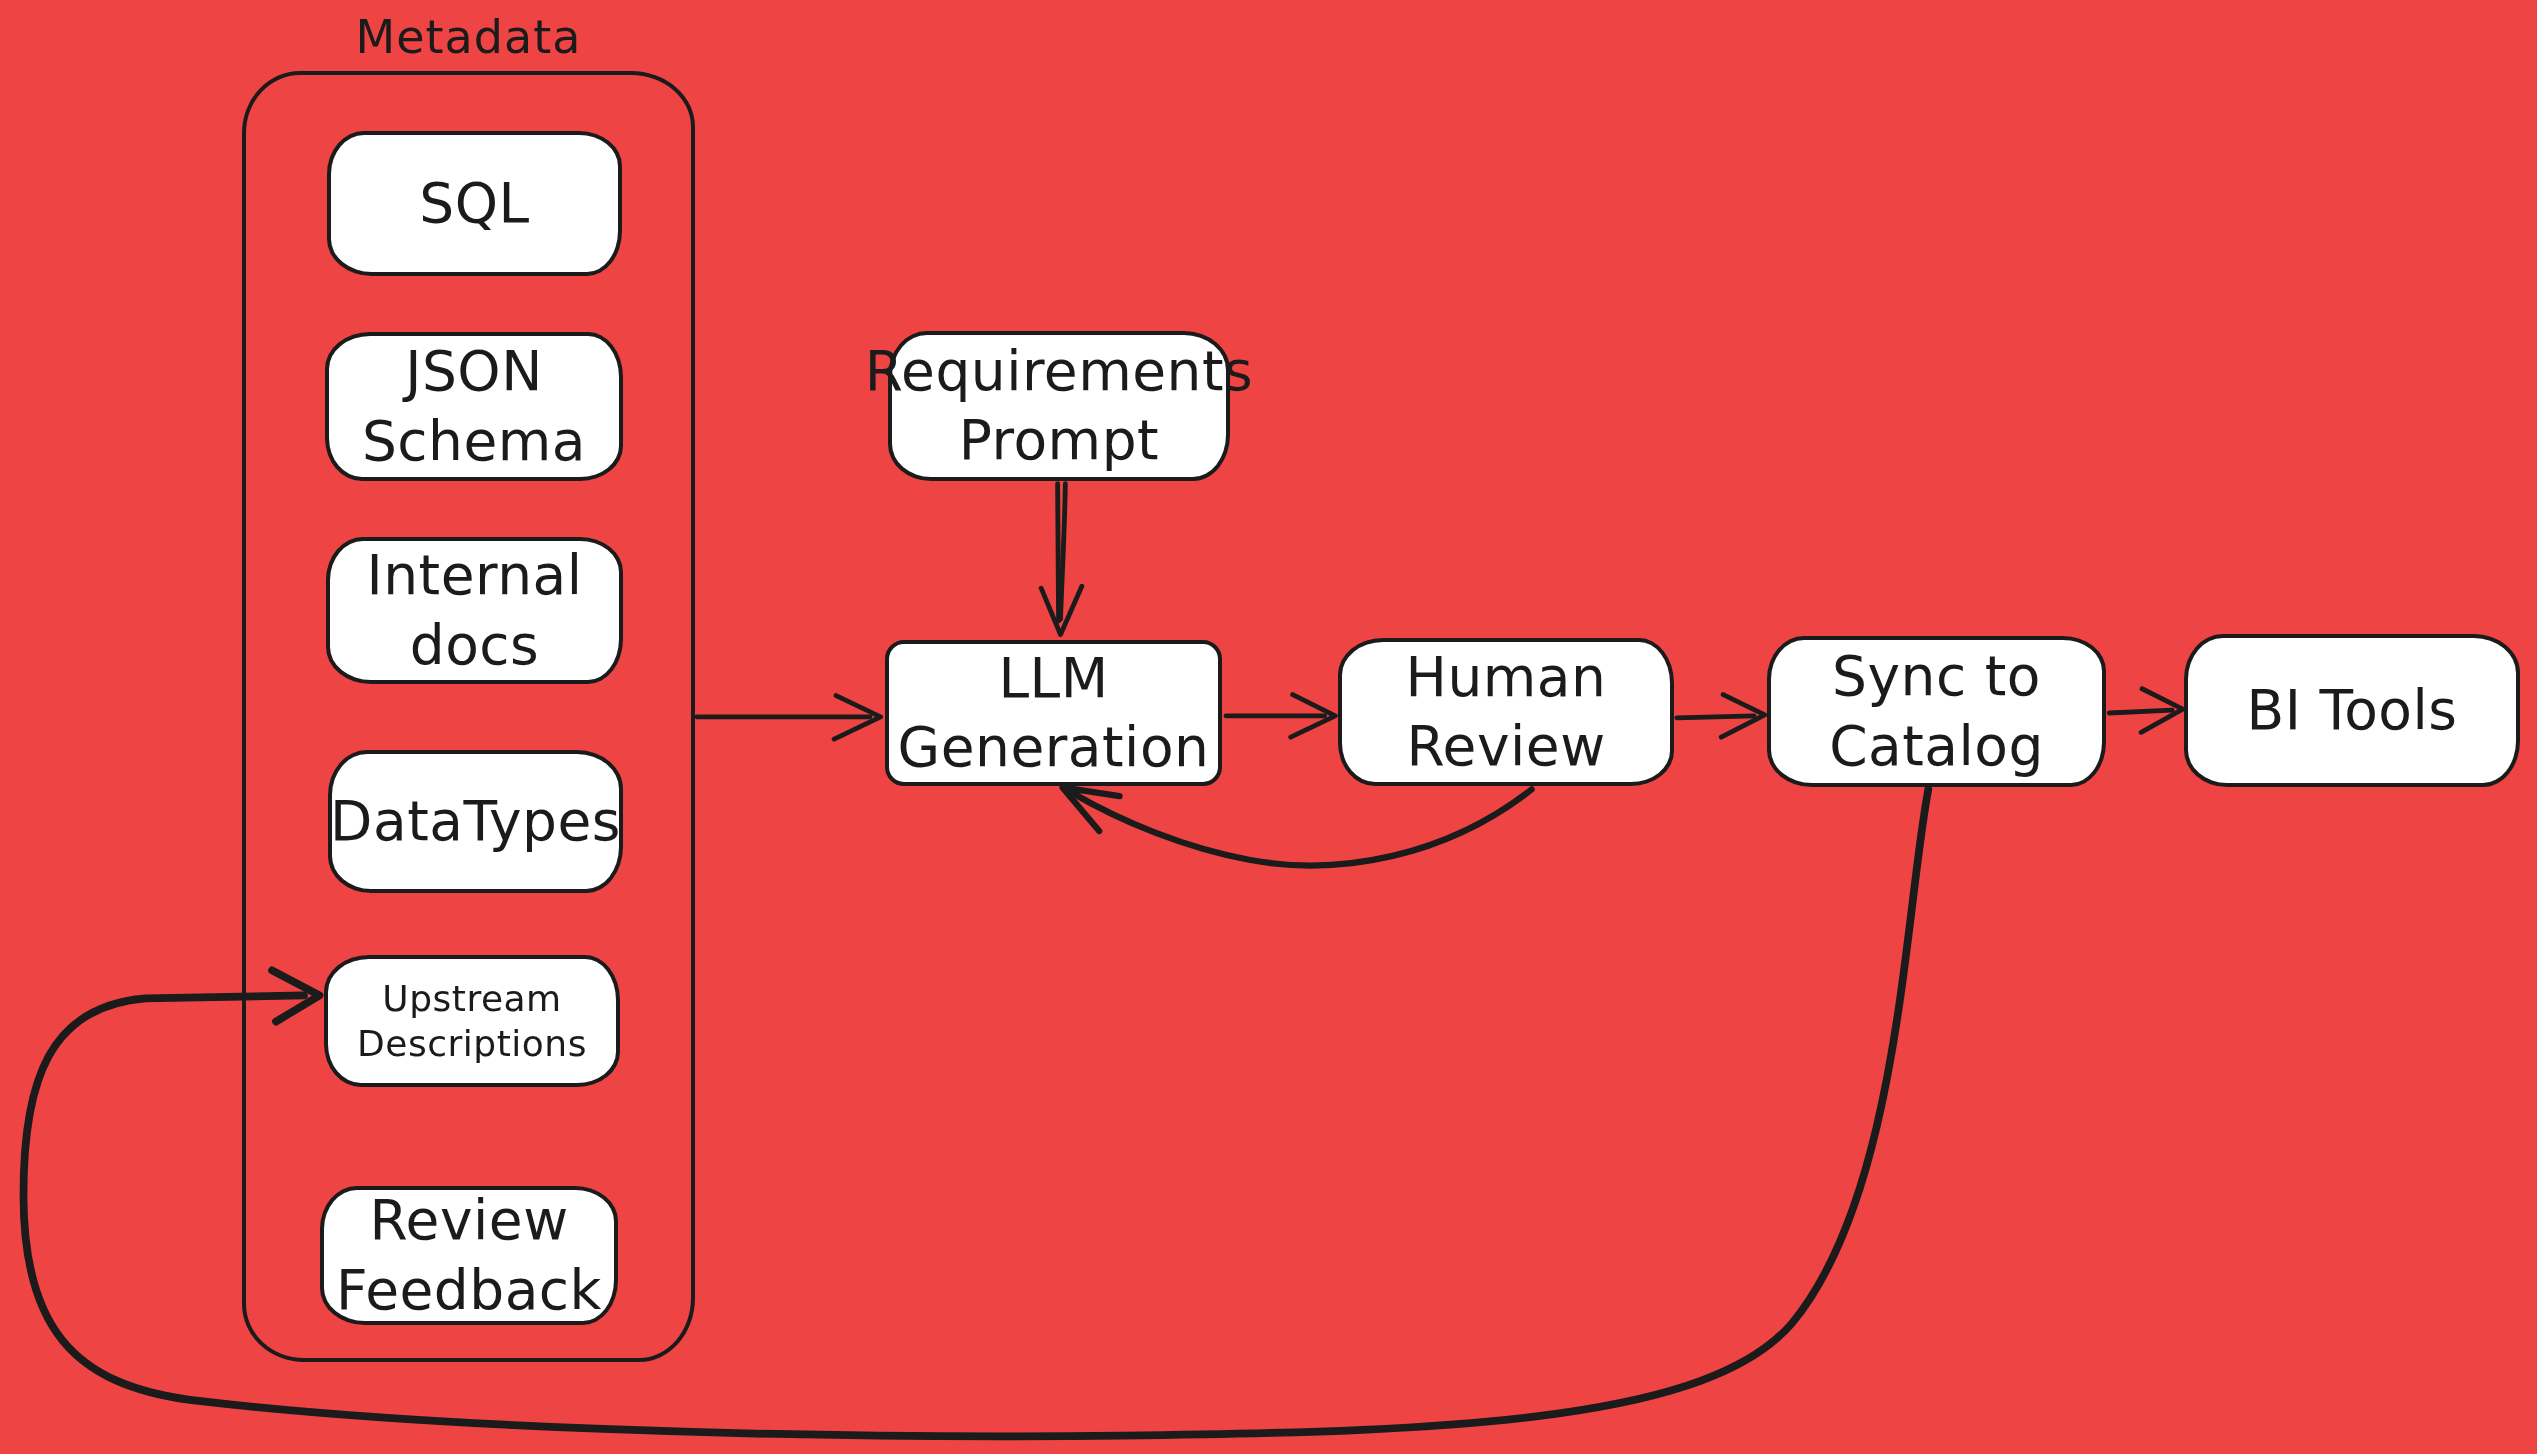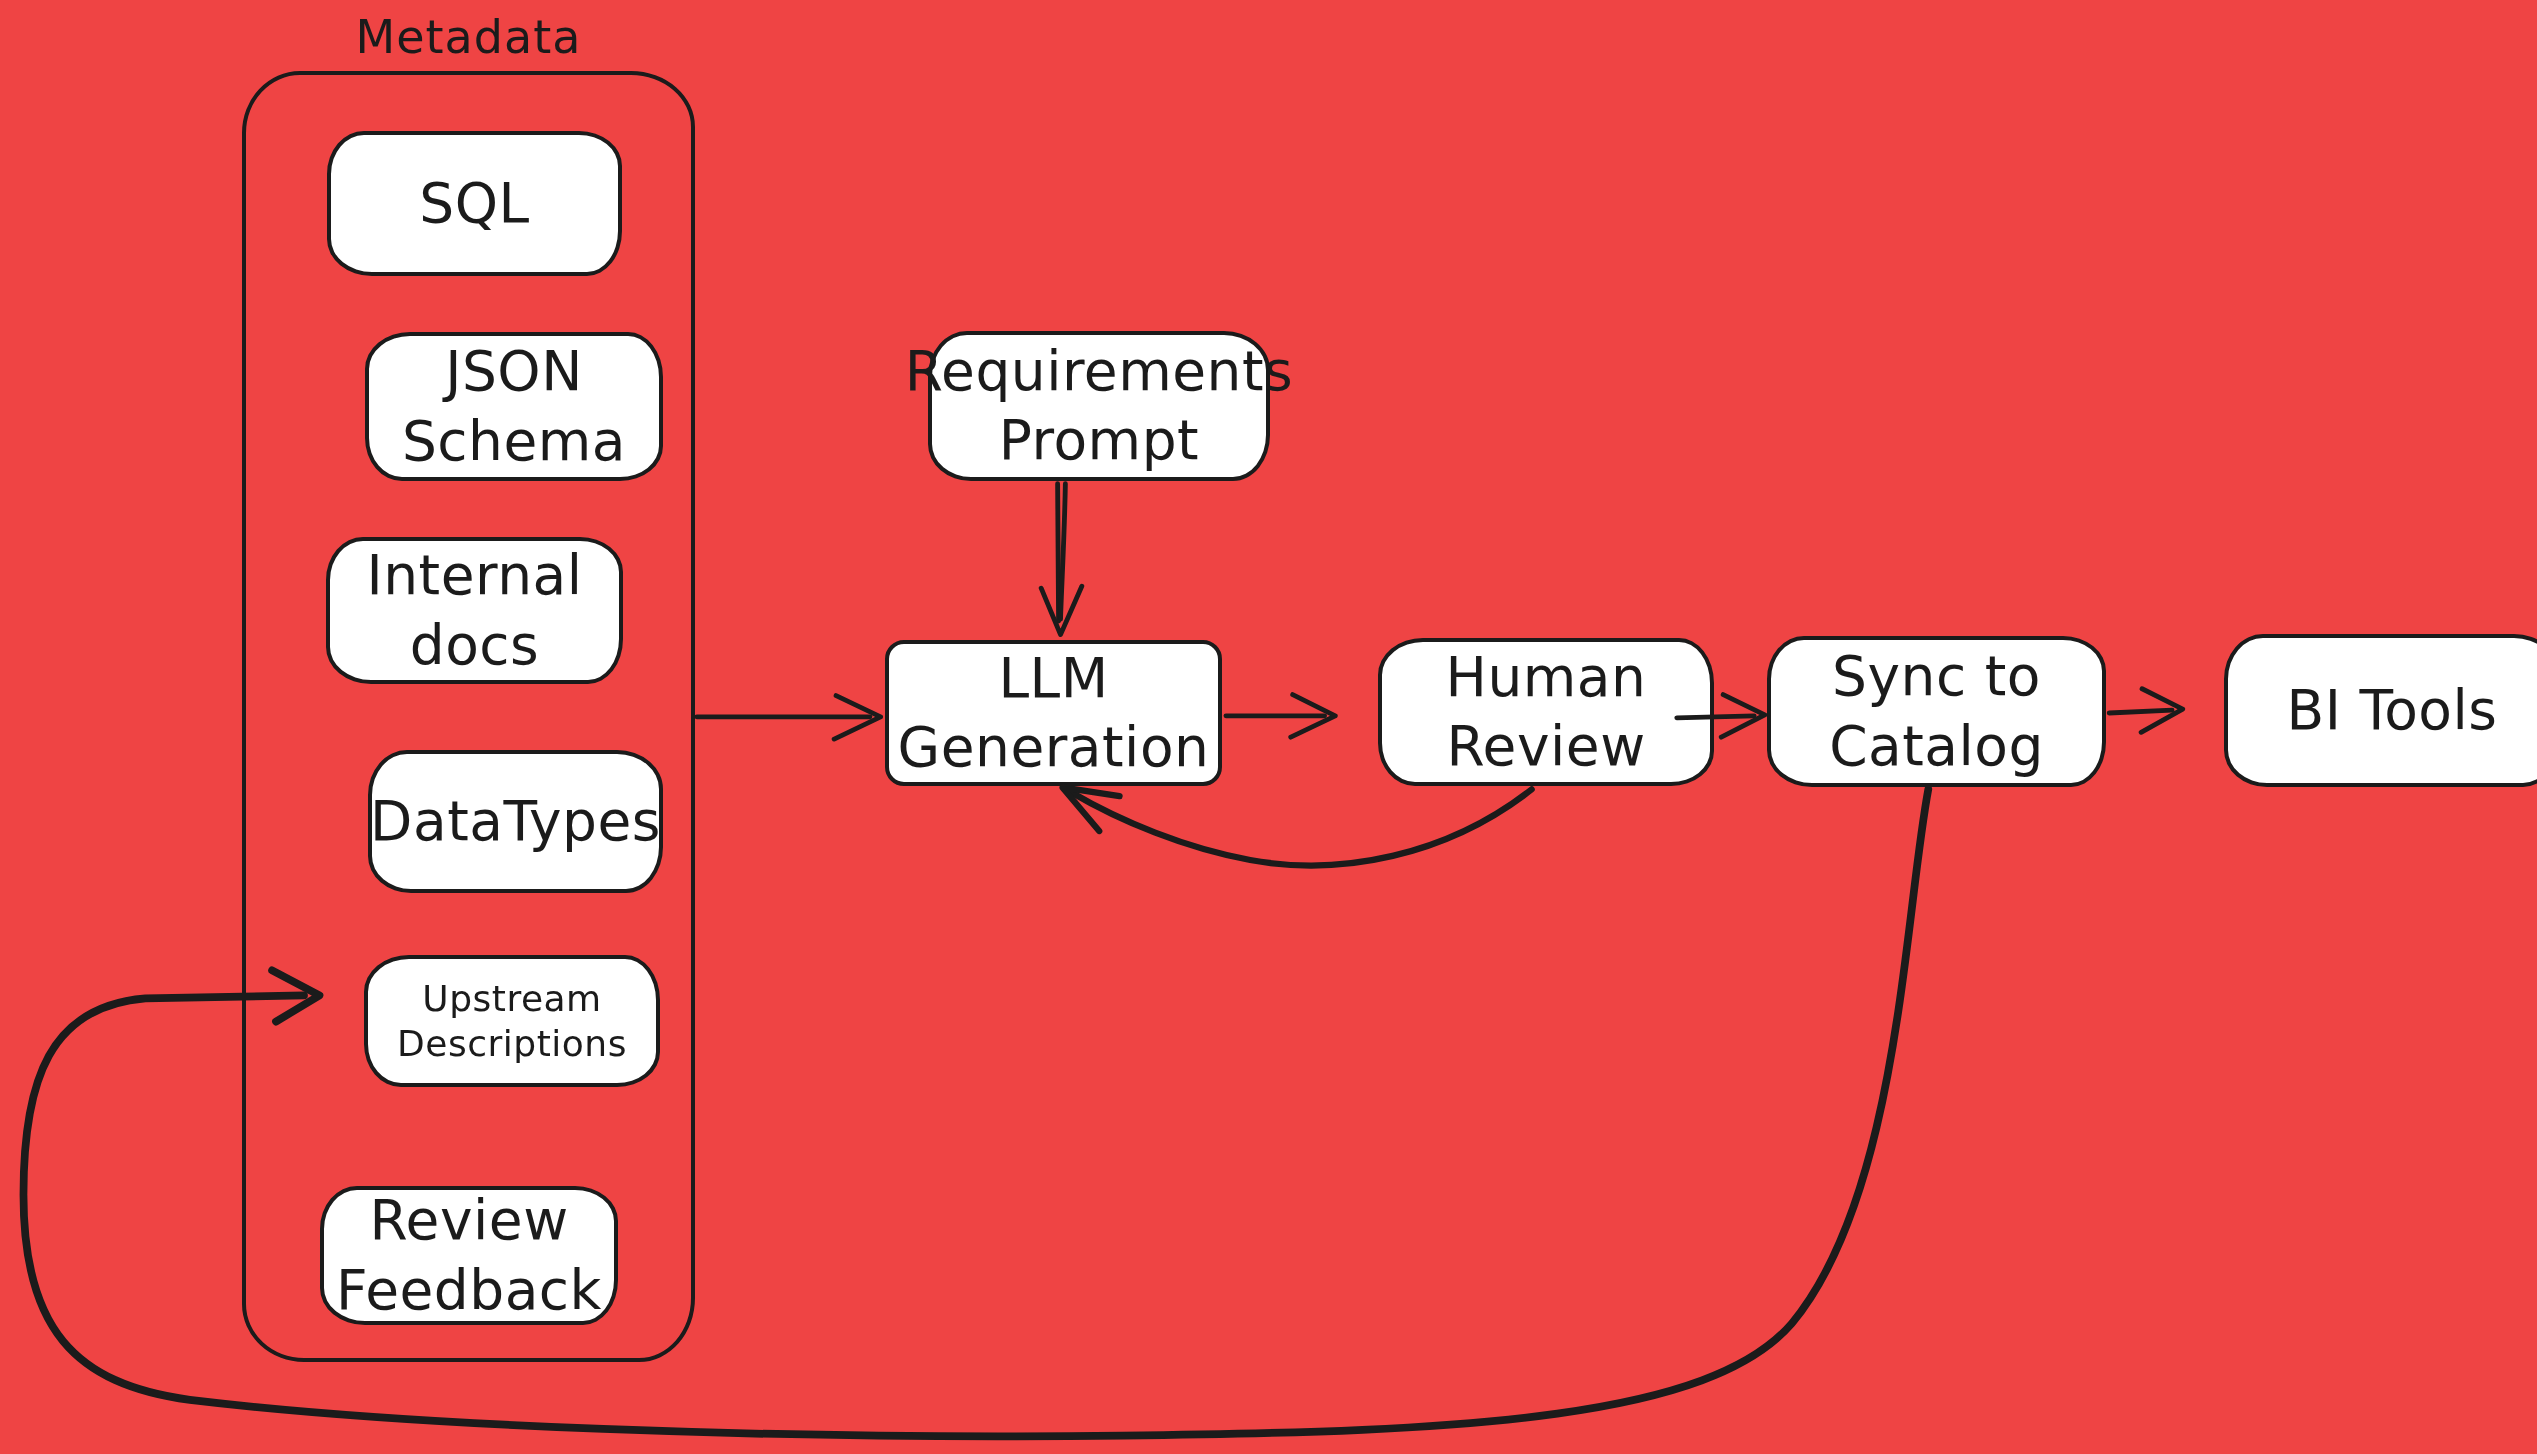--- a/index.html
+++ b/index.html
@@ -25,22 +25,22 @@
     align-items: center;
     justify-content: center;
     text-align: center;
     font-size: 55px;
     line-height: 1.26;
     color: #1b1b1b;
     letter-spacing: 0.5px;
   }
   
   .sketch-a { border-radius: 37px 43px 35px 45px / 43px 35px 45px 37px; }
-  .sketch-b { border-radius: 45px 35px 43px 37px / 37px 45px 35px 43px; margin-left: 40px; }
-  .sketch-c { border-radius: 39px 46px 37px 43px / 45px 39px 46px 37px; margin-left: 40px; }
+  .sketch-b { border-radius: 45px 35px 43px 37px / 37px 45px 35px 43px; }
+  .sketch-c { border-radius: 39px 46px 37px 43px / 45px 39px 46px 37px; }
 
   #metadata-container {
     position: absolute;
     left: 242px; top: 71px;
     width: 453px; height: 1291px;
     box-sizing: border-box;
     border: 4.8px solid #1b1b1b;
     border-radius: 58px 64px 56px 62px / 62px 56px 64px 58px;
     background: transparent;
   }

